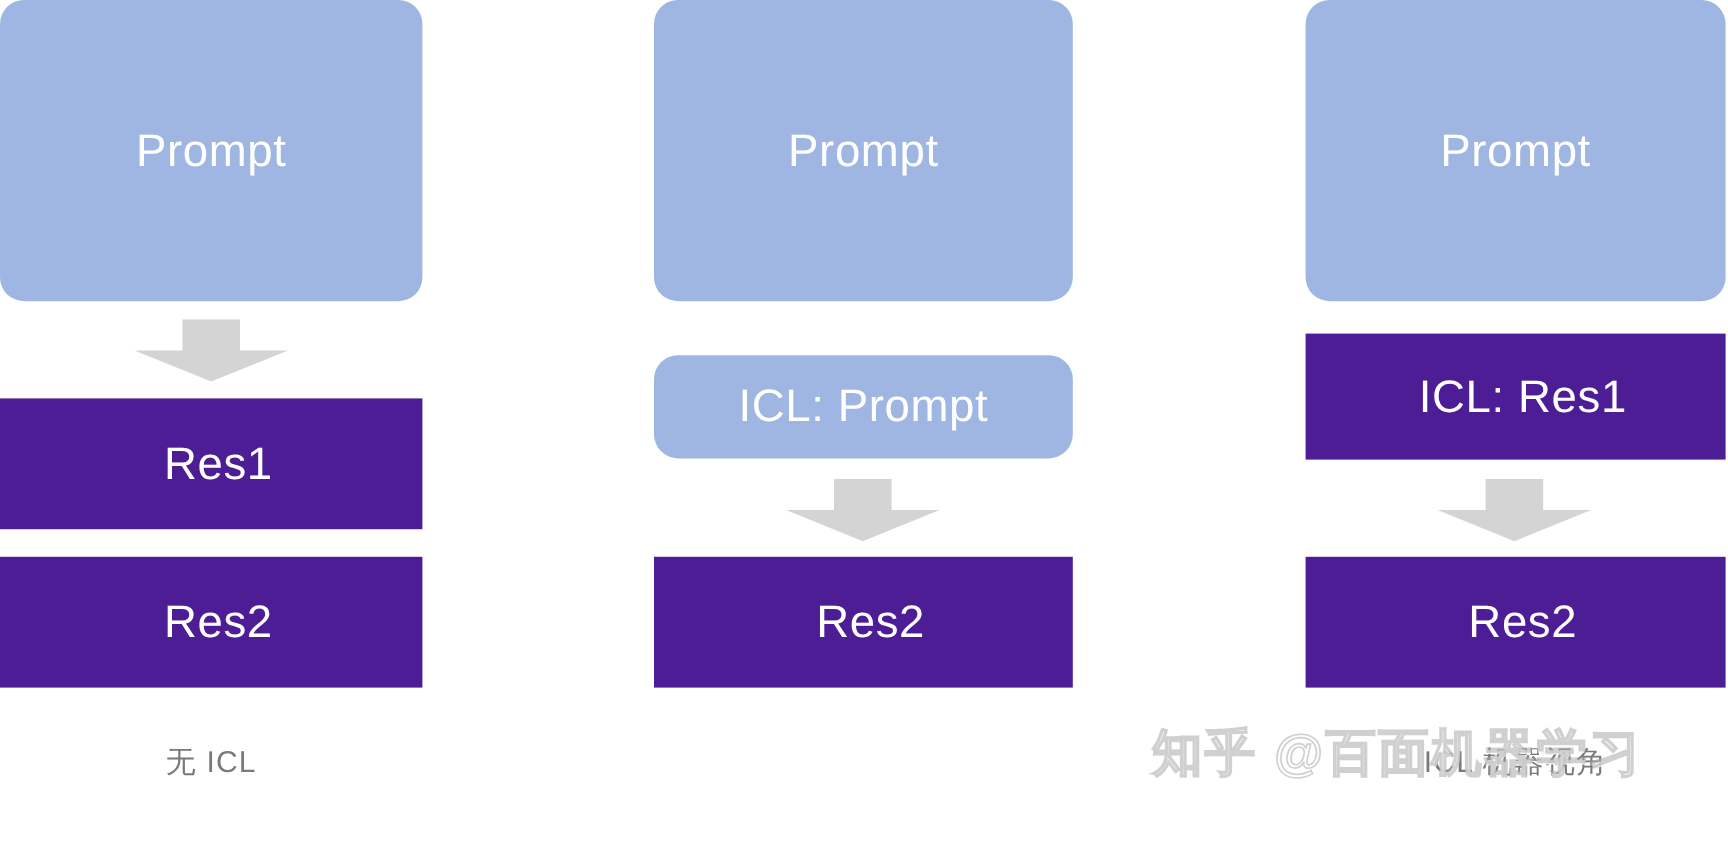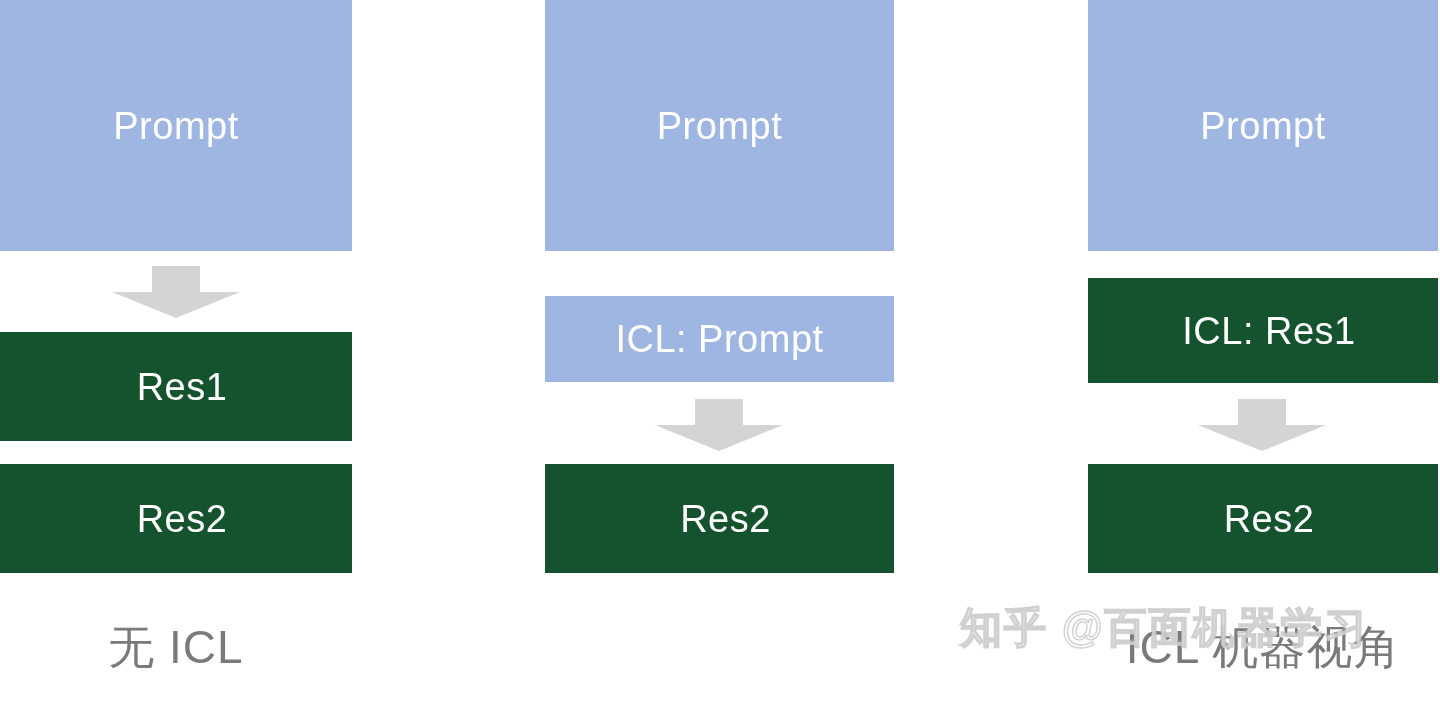--- a/index.html
+++ b/index.html
@@ -34,22 +34,22 @@
     box-sizing: border-box;
     display: flex;
     align-items: center;
     justify-content: center;
     color: #ffffff;
     font-weight: 400;
     letter-spacing: 0.5px;
     line-height: 1;
     user-select: none;
   }
-  .box.blue   { background: #9eb6e1; }
-  .box.orange { background: #14532d; padding-left: 12px; }
+  .box.blue   { background: #9eb6e1; border-radius: 20px; }
+  .box.orange { background: #4c1d95; padding-left: 12px; }
 
   .box-label {
     color: #ffffff;
     font-size: 38px;
     font-weight: 400;
     letter-spacing: 0.5px;
   }
 
   
   #c1-prompt { top: 0px;   height: 251px; }
@@ -73,21 +73,21 @@
     position: absolute;
   }
   .arrow svg { display: block; width: 100%; height: 100%; }
 
   .caption {
     position: absolute;
     top: 620px;
     width: 100%;
     text-align: center;
     color: #7a7a7a;
-    font-size: 46px;
+    font-size: 25px;
     letter-spacing: 1px;
     line-height: 1.2;
     white-space: nowrap;
     user-select: none;
   }
 
   
   #watermark {
     position: absolute;
     left: 960px;

